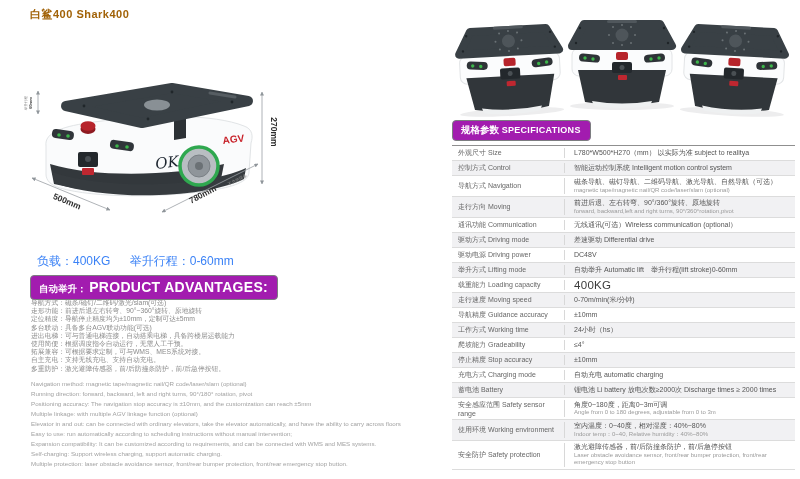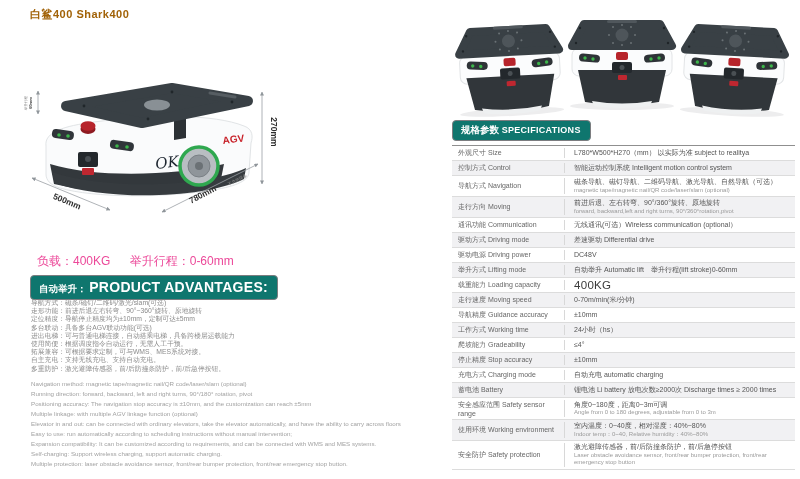--- a/index.html
+++ b/index.html
@@ -6,25 +6,25 @@
   body{
     width:800px;height:479px;position:relative;overflow:hidden;background:#ffffff;
     font-family:"Liberation Sans","DejaVu Sans",sans-serif;color:#3c3c3c;
   }
   .abs{position:absolute;}
   
   .page-title{left:30px;top:7px;font-size:11px;font-weight:bold;letter-spacing:.5px;color:#a16207;}
   
   .hero-svg{left:22px;top:80px;}
   
-  .load-line{left:37px;top:253px;font-size:12px;color:#ec4899;white-space:nowrap;}
+  .load-line{left:37px;top:253px;font-size:12px;color:#3b82f6;white-space:nowrap;}
   .load-line b{font-weight:normal;}
   .load-line .gap{display:inline-block;width:16px;}
   
-  .badge{background:#0f766e;border:1px solid #7c7d80;border-radius:4px;color:#fff;
+  .badge{background:#a21caf;border:1px solid #7c7d80;border-radius:4px;color:#fff;
          padding:3px 9px 3px 8px;font-weight:bold;white-space:nowrap;display:inline-block;}
   .adv-badge{left:30px;top:275px;font-size:9.5px;}
   .adv-badge .en{font-size:14px;letter-spacing:.3px;}
   .spec-badge{left:452px;top:120px;font-size:9.5px;}
   .spec-badge .en{font-size:9px;letter-spacing:.3px;}
   
   .adv-zh{left:31px;top:299px;font-size:6.8px;line-height:8.2px;color:#8b8b8b;}
   .adv-zh div{white-space:nowrap;}
   .adv-en{left:31px;top:379px;font-size:6.2px;line-height:10px;color:#a2a2a2;}
   .adv-en div{white-space:nowrap;}

